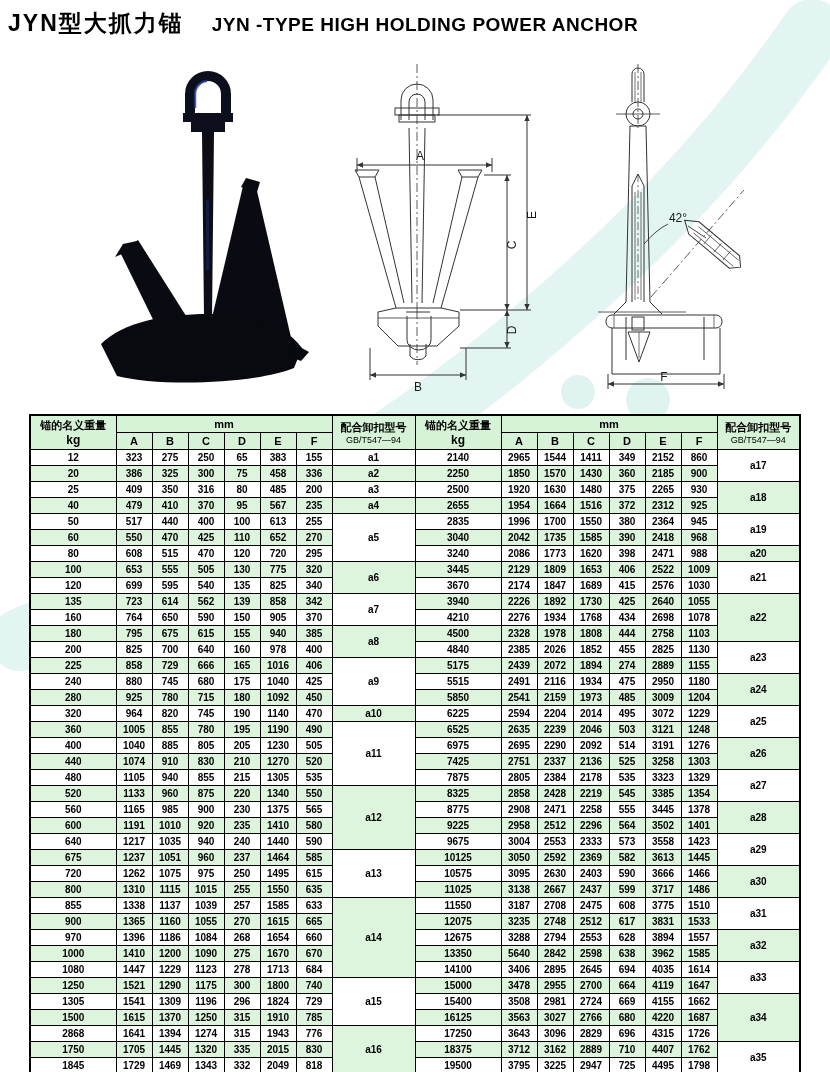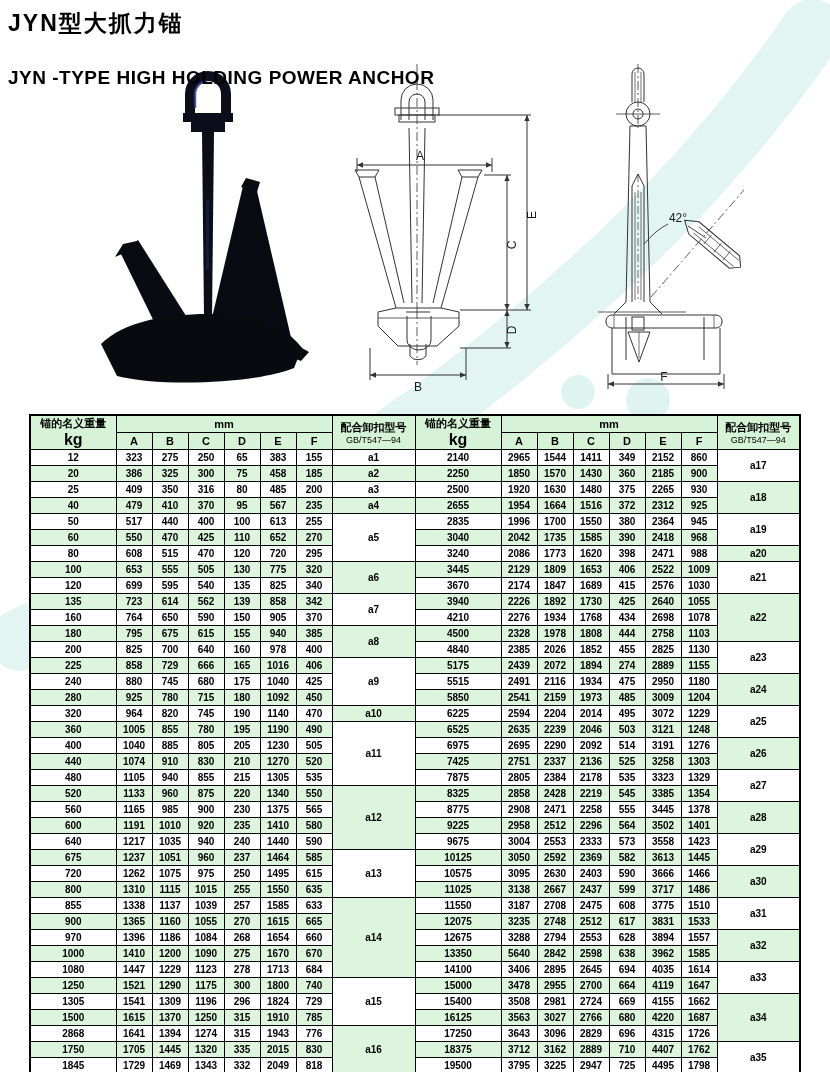--- a/index.html
+++ b/index.html
@@ -1,33 +1,33 @@
 <!DOCTYPE html>
 <html><head>
 <meta charset="utf-8">
 <style>
   html,body{margin:0;padding:0;background:#fff;}
   .page{position:relative;width:830px;height:1072px;background:#ffffff;overflow:hidden;
         font-family:"Liberation Sans","DejaVu Sans",sans-serif;color:#000;}
   .wm{position:absolute;left:0;top:0;z-index:0;}
-  .titles{position:absolute;left:8px;top:8px;z-index:3;display:flex;align-items:baseline;gap:28px;white-space:nowrap;flex-direction:column;}
+  .titles{position:absolute;left:8px;top:8px;z-index:3;display:flex;align-items:baseline;gap:28px;white-space:nowrap;}
   .t-zh{font-size:23px;font-weight:bold;letter-spacing:2px;}
   .t-en{font-size:19px;font-weight:bold;letter-spacing:0.5px;text-align:right;}
   .fig{position:absolute;z-index:2;}
   .fig-photo{left:95px;top:60px;}
   .fig-front{left:300px;top:60px;}
   .fig-side{left:556px;top:62px;}
   table.spec{position:absolute;left:29px;top:414px;z-index:2;width:772px;border-collapse:collapse;
              table-layout:fixed;border:2px solid #000;background:#fff;}
   .spec th,.spec td{border:1px solid #000;text-align:center;vertical-align:middle;padding:0;
              overflow:hidden;white-space:nowrap;}
   .spec th{background:#d7f3d7;font-weight:bold;height:16px;}
   .spec td{font-size:10px;font-weight:600;height:15px;line-height:1;}
   .hl{font-size:11px;text-align:center;}
-  .hk{font-size:16px;}
+  .hk{font-size:12px;}
   .hs{font-size:9px;font-weight:normal;}
   .hd{font-size:11px;}
   td.w{background:#ffffff;}
   td.g{background:#ddf5dc;}
   svg text{font-family:"Liberation Sans","DejaVu Sans",sans-serif;}
   .dimtxt{font-size:12px;fill:#1a1a1a;}
 </style>
 </head>
 <body>
 
@@ -236,21 +236,21 @@
           <td class="w">860</td>
           <td rowspan="2" class="w">a17</td>
         </tr>
         <tr>
           <td class="g">20</td>
           <td class="g">386</td>
           <td class="g">325</td>
           <td class="g">300</td>
           <td class="g">75</td>
           <td class="g">458</td>
-          <td class="g">185</td>
+          <td class="g">336</td>
           <td rowspan="1" class="g">a2</td>
           <td class="g">2250</td>
           <td class="g">1850</td>
           <td class="g">1570</td>
           <td class="g">1430</td>
           <td class="g">360</td>
           <td class="g">2185</td>
           <td class="g">900</td>
         </tr>
         <tr>

